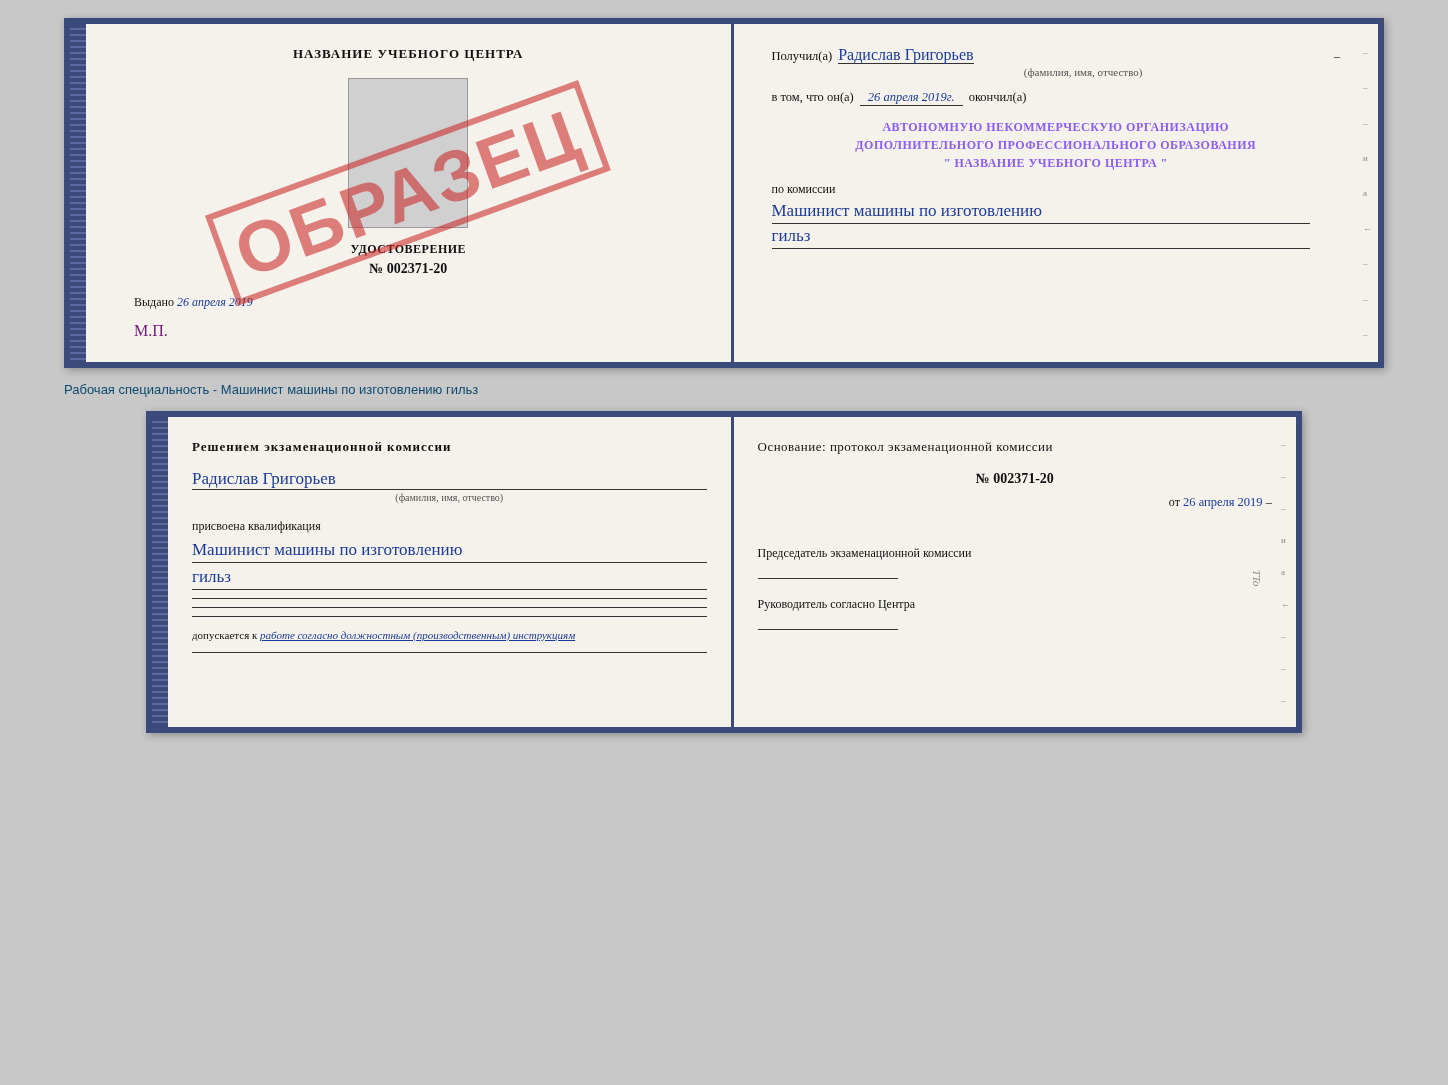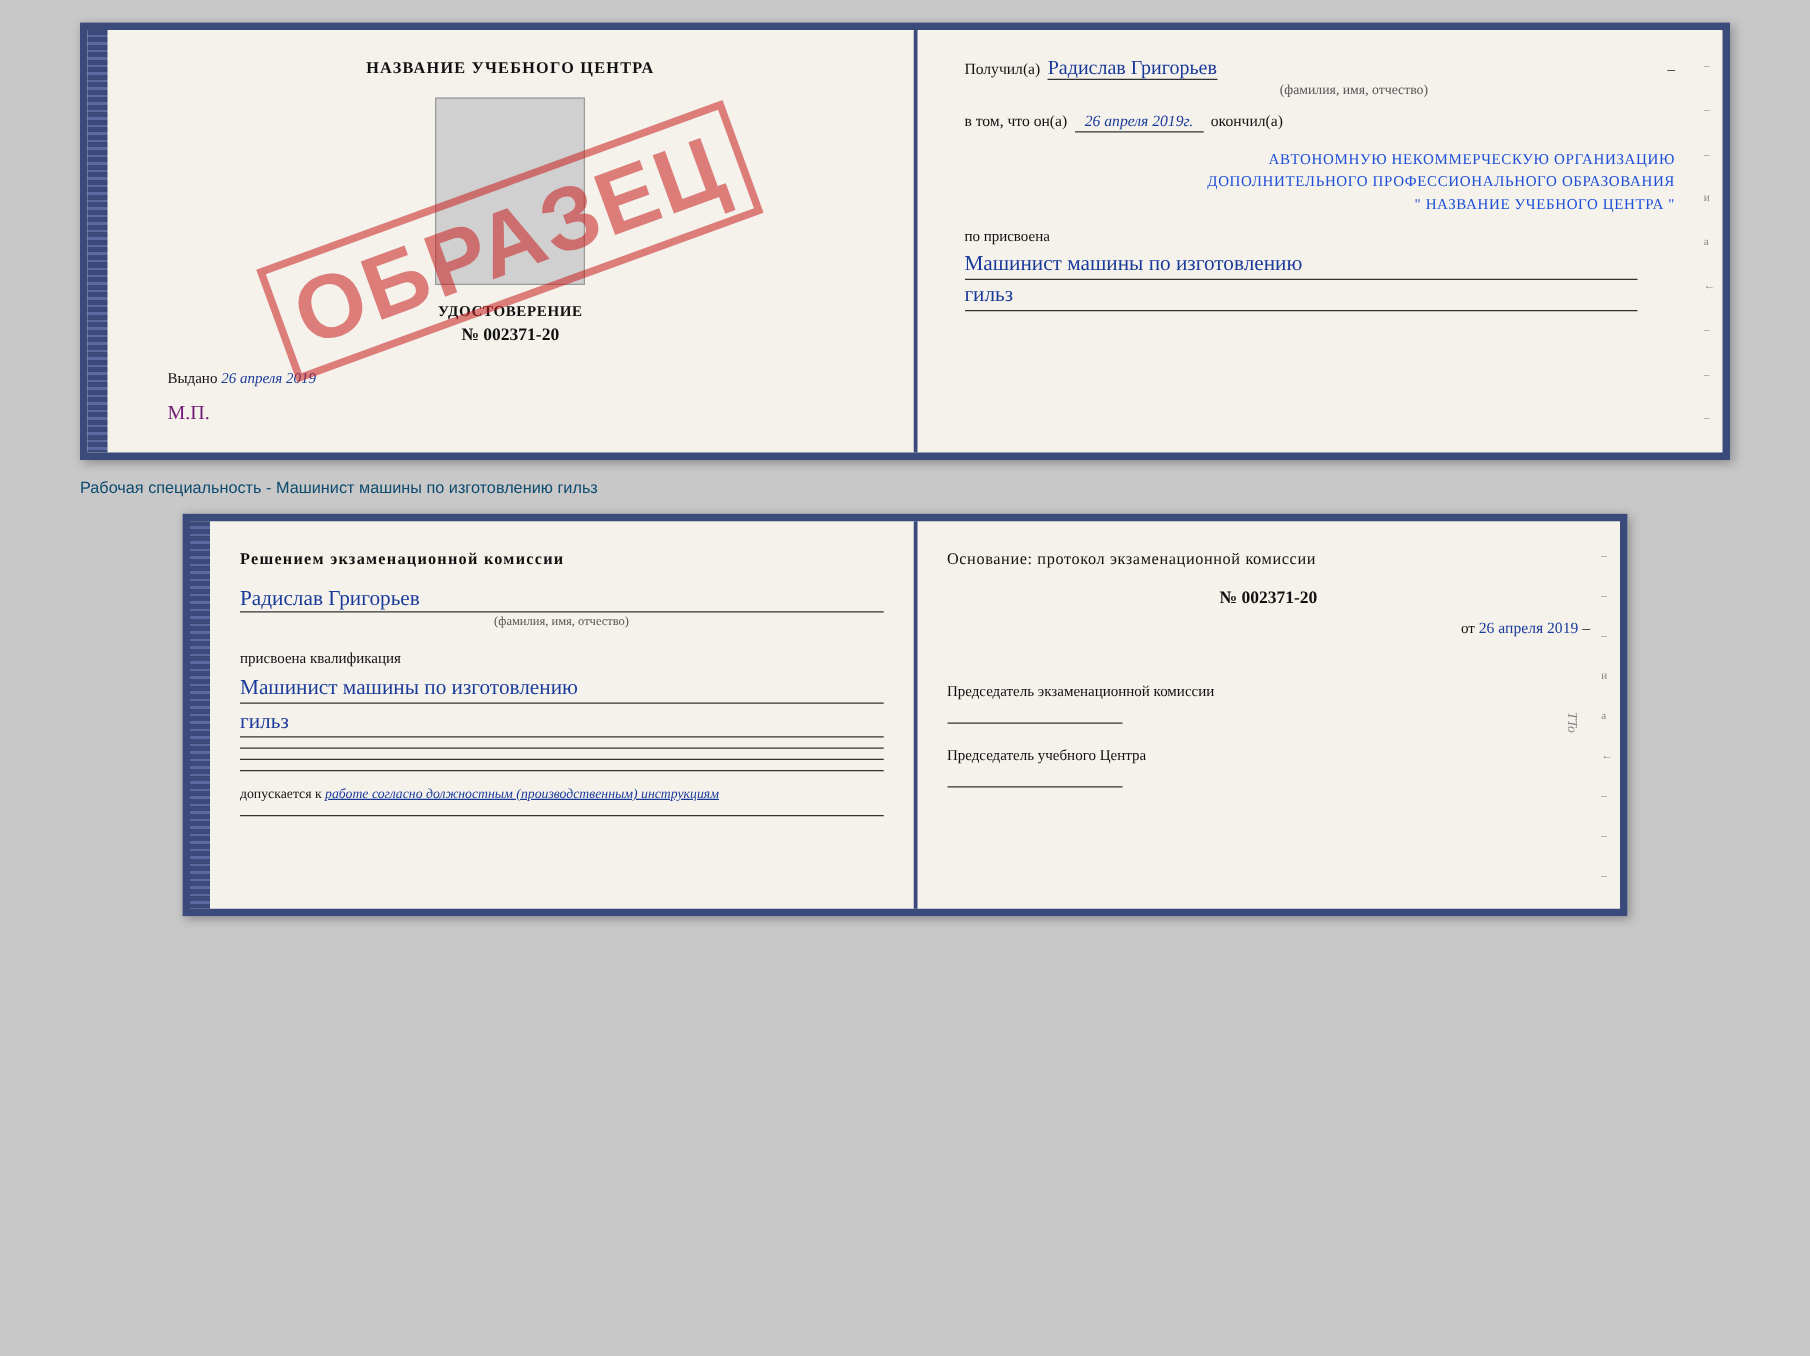--- a/index.html
+++ b/index.html
@@ -149,26 +149,26 @@
 
     .cert-date-field {
       font-style: italic;
       font-size: 12.5px;
       color: #1a3a9a;
       border-bottom: 1px solid #333;
       padding: 0 8px;
     }
 
     .cert-block-center {
-      text-align: right;
-      font-size: 12px;
-      font-weight: normal;
+      text-align: center;
+      font-size: 12px;
+      font-weight: bold;
       text-transform: uppercase;
       letter-spacing: 0.5px;
-      color: #1d4ed8;
+      color: #8b5cf6;
       margin: 10px 0 6px 0;
       line-height: 1.5;
     }
 
     .cert-profession-label {
       font-size: 12px;
       color: #111;
       margin-bottom: 2px;
     }
 
@@ -387,21 +387,21 @@
       <span class="cert-label">окончил(а)</span>
     </div>
 
     <div class="cert-block-center">
       <div>АВТОНОМНУЮ НЕКОММЕРЧЕСКУЮ ОРГАНИЗАЦИЮ</div>
       <div>ДОПОЛНИТЕЛЬНОГО ПРОФЕССИОНАЛЬНОГО ОБРАЗОВАНИЯ</div>
       <div>"  НАЗВАНИЕ УЧЕБНОГО ЦЕНТРА  "</div>
     </div>
 
     <div style="margin-top:10px;padding-right:30px;">
-      <div class="cert-profession-label">по присвоена</div>
+      <div class="cert-profession-label">по комиссии</div>
       <span class="cert-profession-value">Машинист машины по изготовлению</span>
       <span class="cert-profession-value">гильз</span>
     </div>
 
     <div class="cert-right-edge-marks">
       <span>–</span>
       <span>–</span>
       <span>–</span>
       <span>и</span>
       <span>а</span>
@@ -451,21 +451,21 @@
       <span class="osn-date-value">26 апреля 2019</span>
       <span style="color:#111;">–</span>
     </div>
 
     <div class="osn-role">
       <span>Председатель экзаменационной комиссии</span>
     </div>
     <div class="osn-signature-line"></div>
 
     <div class="osn-role" style="margin-top:16px;">
-      <span>Председатель учебного Центра</span>
+      <span>Руководитель согласно Центра</span>
     </div>
     <div class="osn-signature-line"></div>
 
     <div class="bottom-right-edge-marks">
       <span>–</span>
       <span>–</span>
       <span>–</span>
       <span>и</span>
       <span>а</span>
       <span>←</span>

